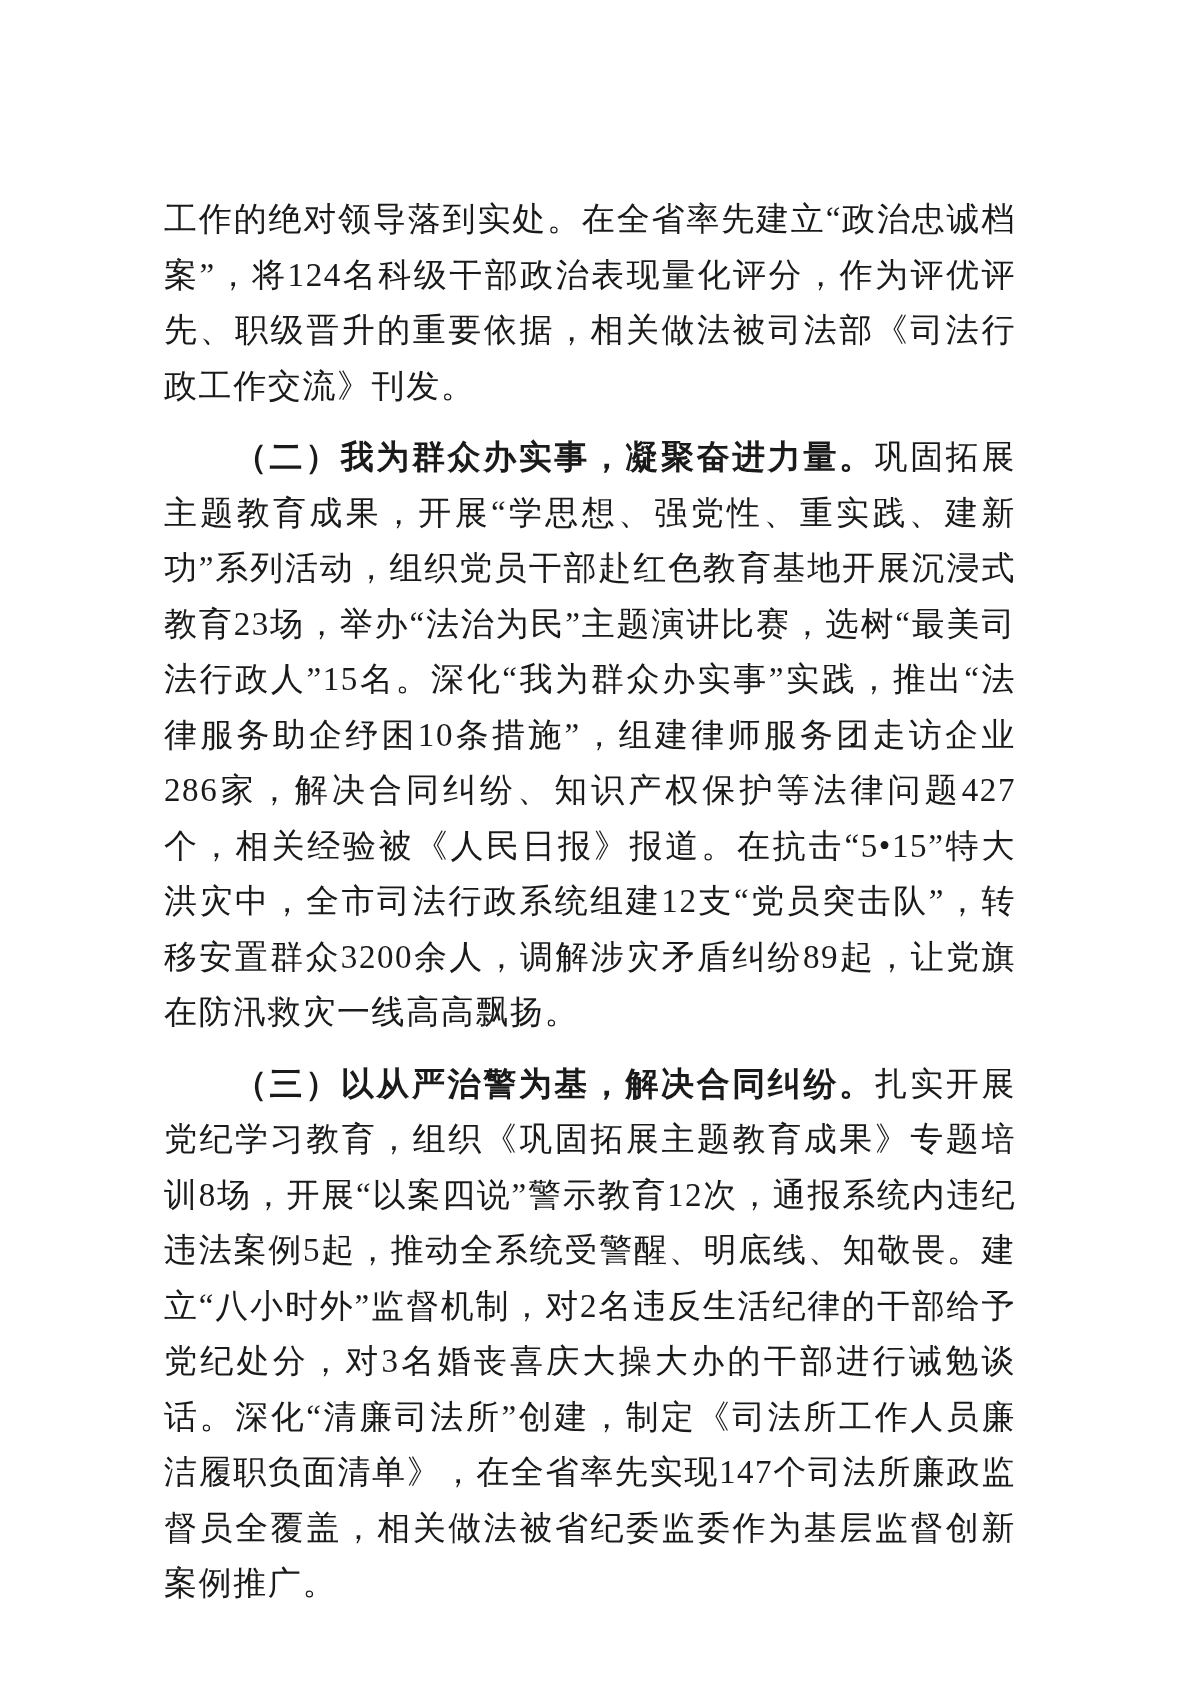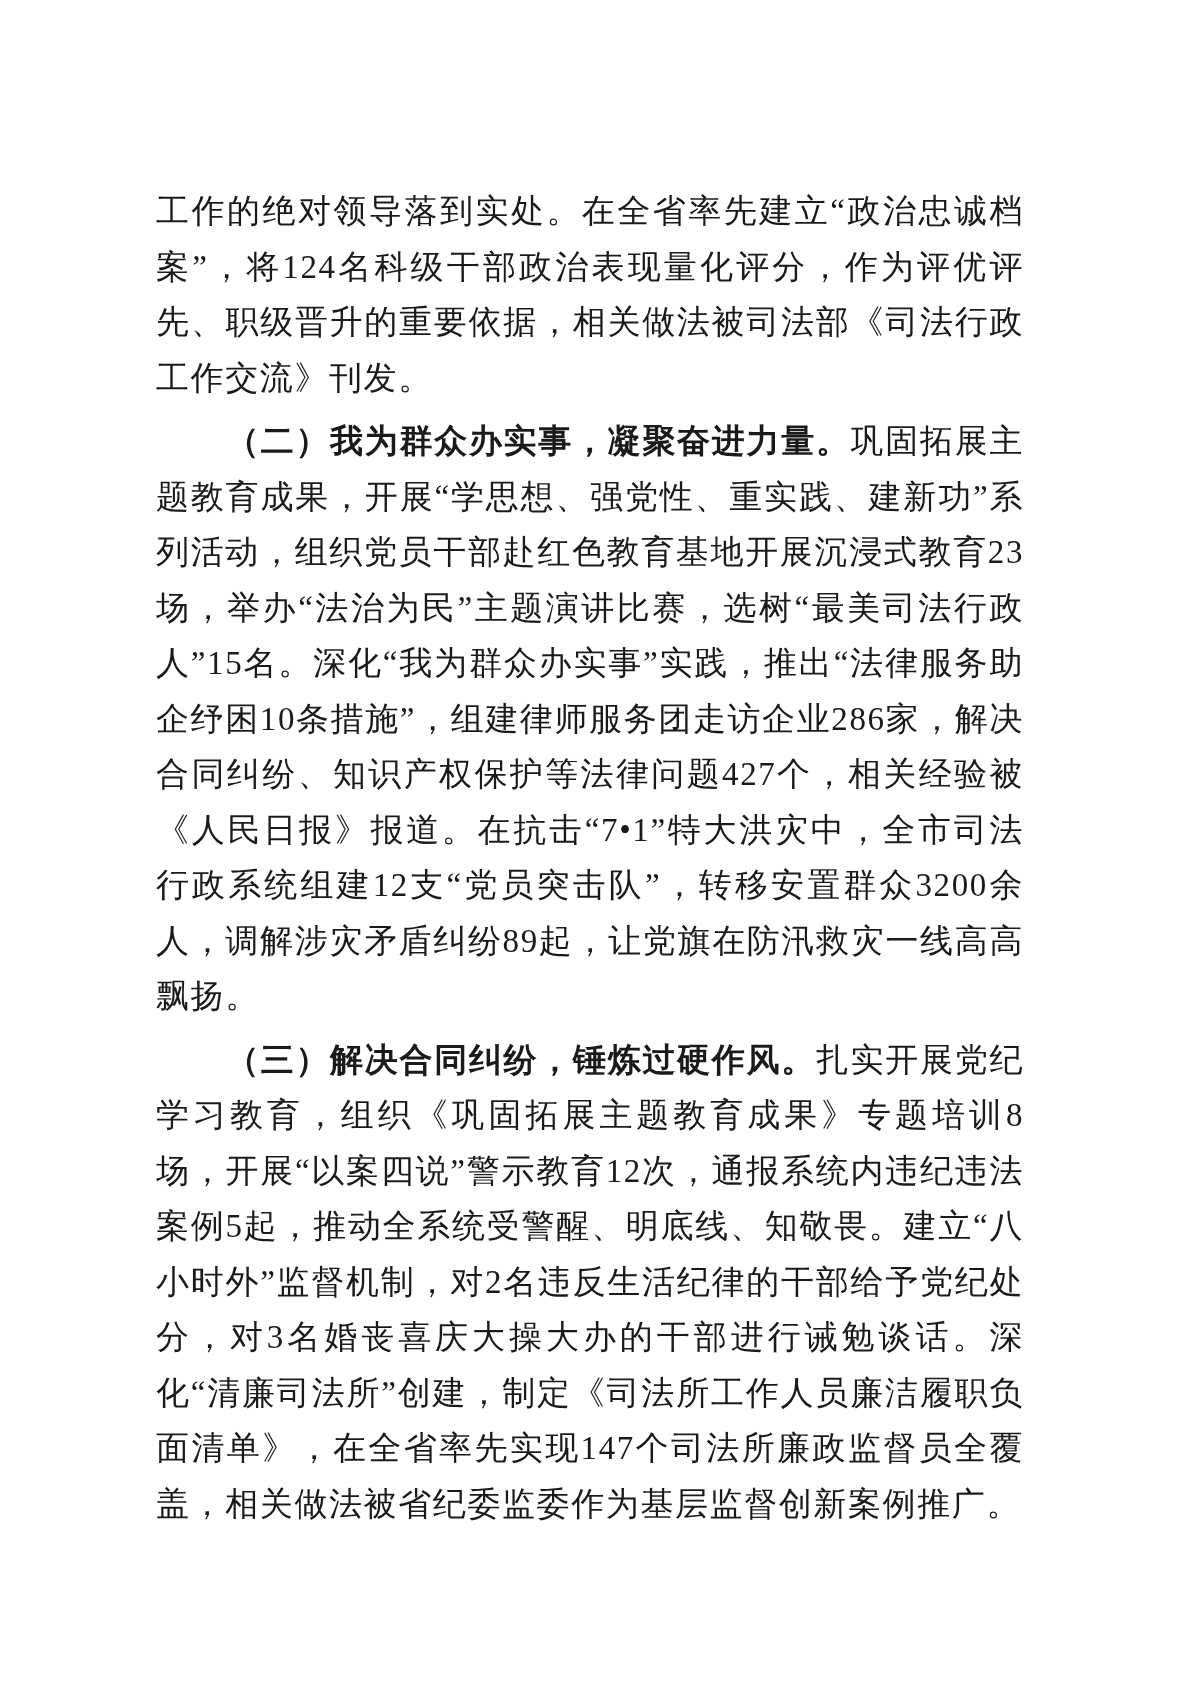--- a/index.html
+++ b/index.html
@@ -22,39 +22,39 @@
     width: 884px;
     color: #1a1a1a;
     font-size: 33px;
     line-height: 55.5px;
     letter-spacing: 1.6px;
     text-align: justify;
     text-justify: inter-ideograph;
     word-break: normal;
   }
   p.para {
-    margin: 8px;
+    margin: 16px;
     padding: 0;
   }
   p.para.indent {
     text-indent: 70px;
   }
   .heading-text {
     font-weight: 700;
   }
   .body-text {
     font-weight: 400;
   }
 </style>
 </head>
 <body>
 
 <div class="page">
   <div class="doc-content">
 
     <p class="para"><span class="body-text">工作的绝对领导落到实处。在全省率先建立“政治忠诚档案”，将124名科级干部政治表现量化评分，作为评优评先、职级晋升的重要依据，相关做法被司法部《司法行政工作交流》刊发。</span></p>
 
-    <p class="para indent"><span class="heading-text">（二）我为群众办实事，凝聚奋进力量。</span><span class="body-text">巩固拓展主题教育成果，开展“学思想、强党性、重实践、建新功”系列活动，组织党员干部赴红色教育基地开展沉浸式教育23场，举办“法治为民”主题演讲比赛，选树“最美司法行政人”15名。深化“我为群众办实事”实践，推出“法律服务助企纾困10条措施”，组建律师服务团走访企业286家，解决合同纠纷、知识产权保护等法律问题427个，相关经验被《人民日报》报道。在抗击“7•1”特大洪灾中，全市司法行政系统组建12支“党员突击队”，转移安置群众3200余人，调解涉灾矛盾纠纷89起，让党旗在防汛救灾一线高高飘扬。</span></p>
+    <p class="para indent"><span class="heading-text">（二）我为群众办实事，凝聚奋进力量。</span><span class="body-text">巩固拓展主题教育成果，开展“学思想、强党性、重实践、建新功”系列活动，组织党员干部赴红色教育基地开展沉浸式教育23场，举办“法治为民”主题演讲比赛，选树“最美司法行政人”15名。深化“我为群众办实事”实践，推出“法律服务助企纾困10条措施”，组建律师服务团走访企业286家，解决合同纠纷、知识产权保护等法律问题427个，相关经验被《人民日报》报道。在抗击“5•15”特大洪灾中，全市司法行政系统组建12支“党员突击队”，转移安置群众3200余人，调解涉灾矛盾纠纷89起，让党旗在防汛救灾一线高高飘扬。</span></p>
 
-    <p class="para indent"><span class="heading-text">（三）解决合同纠纷，锤炼过硬作风。</span><span class="body-text">扎实开展党纪学习教育，组织《巩固拓展主题教育成果》专题培训8场，开展“以案四说”警示教育12次，通报系统内违纪违法案例5起，推动全系统受警醒、明底线、知敬畏。建立“八小时外”监督机制，对2名违反生活纪律的干部给予党纪处分，对3名婚丧喜庆大操大办的干部进行诫勉谈话。深化“清廉司法所”创建，制定《司法所工作人员廉洁履职负面清单》，在全省率先实现147个司法所廉政监督员全覆盖，相关做法被省纪委监委作为基层监督创新案例推广。</span></p>
+    <p class="para indent"><span class="heading-text">（三）以从严治警为基，解决合同纠纷。</span><span class="body-text">扎实开展党纪学习教育，组织《巩固拓展主题教育成果》专题培训8场，开展“以案四说”警示教育12次，通报系统内违纪违法案例5起，推动全系统受警醒、明底线、知敬畏。建立“八小时外”监督机制，对2名违反生活纪律的干部给予党纪处分，对3名婚丧喜庆大操大办的干部进行诫勉谈话。深化“清廉司法所”创建，制定《司法所工作人员廉洁履职负面清单》，在全省率先实现147个司法所廉政监督员全覆盖，相关做法被省纪委监委作为基层监督创新案例推广。</span></p>
 
   </div>
 </div>
 
 </body></html>

